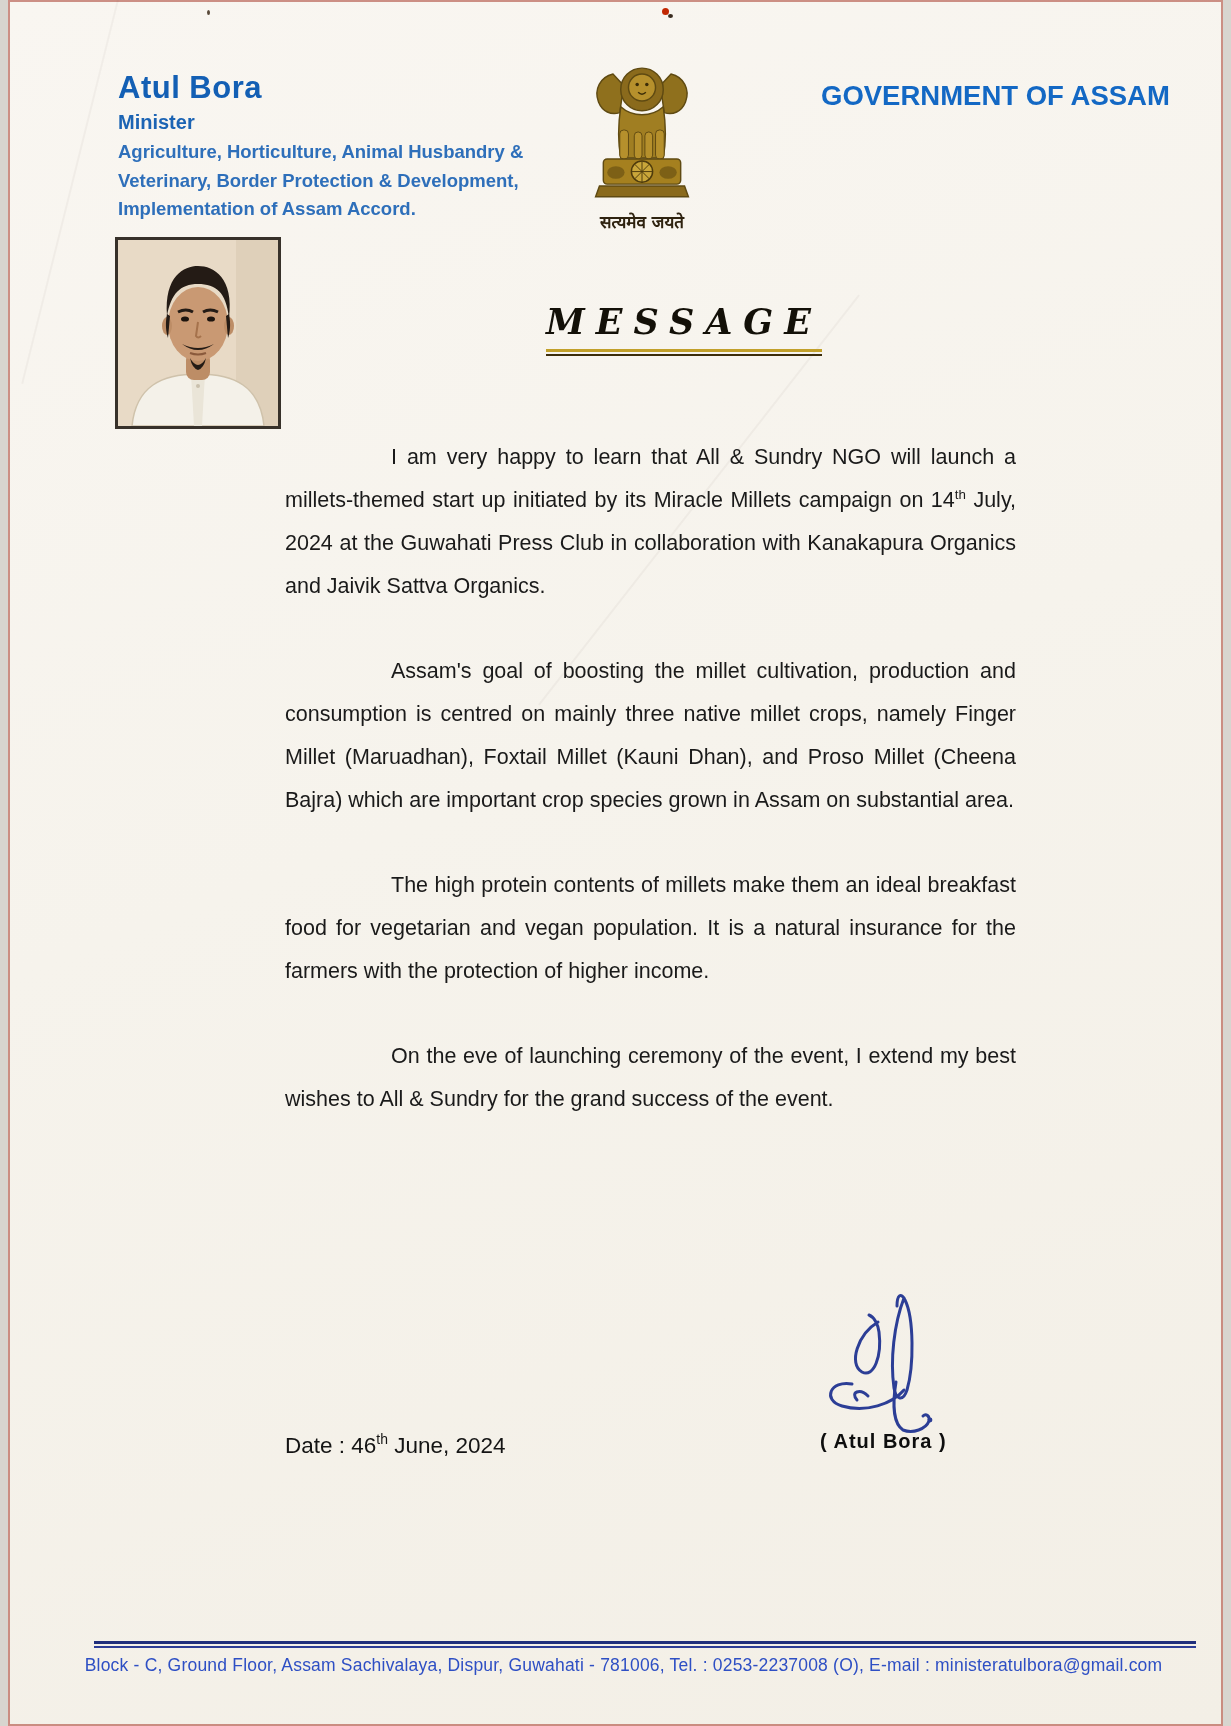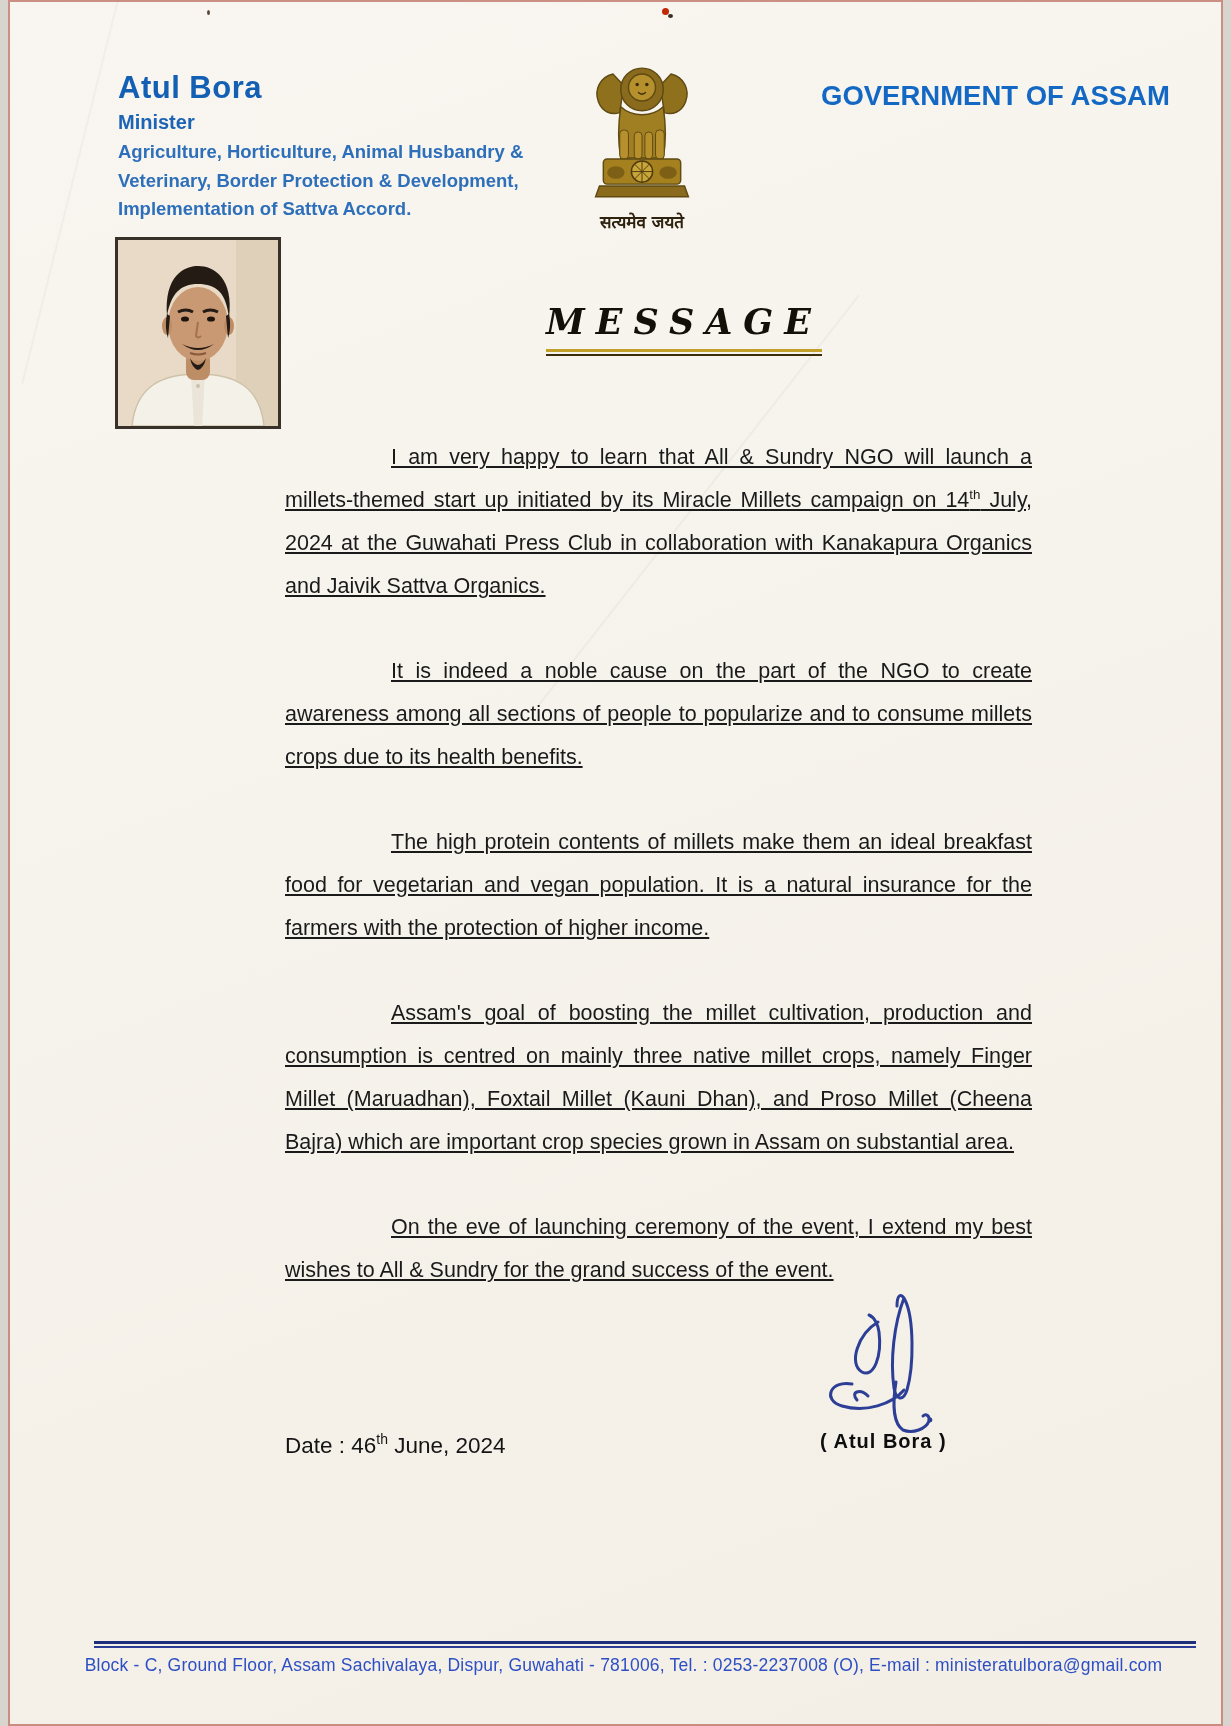--- a/index.html
+++ b/index.html
@@ -41,24 +41,23 @@
     font-style:italic;font-weight:bold;
     font-size:35px;color:#131008;letter-spacing:11px;
     display:inline-block;padding-bottom:5px;
   }
   .u-gold{height:3px;background:#c2a02a;margin-top:2px;}
   .u-dark{height:2.5px;background:#3c2d0a;margin-top:1.5px;}
 
   
   .body-text{position:absolute;left:277px;top:436px;width:747px;}
   .body-text p{
-    margin:0 0 42px 0;text-indent:106px;
+    margin:0 16px 42px 0;text-indent:106px;
     font-size:21.5px;line-height:43px;color:#1a1a1a;
     text-align:justify;
-    text-decoration:underline;
   }
   .body-text sup{font-size:0.62em;line-height:0;}
 
   
   .signature{position:absolute;left:798px;top:1282px;width:190px;height:155px;}
   .signed-name{position:absolute;left:812px;top:1430px;font-size:20px;font-weight:bold;color:#0e0e0e;letter-spacing:1px;}
   .date-line{position:absolute;left:277px;top:1431px;font-size:22.5px;color:#141414;}
   .date-line sup{font-size:0.62em;}
 
   
@@ -76,21 +75,21 @@
   <div id="crease2" class="crease"></div>
   <div class="speck-red"></div>
   <div class="speck-dark"></div>
   <div class="speck-tiny"></div>
 
   <div class="minister-name">Atul Bora</div>
   <div class="minister-title">Minister</div>
   <div class="minister-depts">
     <div>Agriculture, Horticulture, Animal Husbandry &amp;</div>
     <div>Veterinary, Border Protection &amp; Development,</div>
-    <div>Implementation of Sattva Accord.</div>
+    <div>Implementation of Assam Accord.</div>
   </div>
 
   <div class="emblem">
     <svg width="116" height="164" viewBox="0 0 120 168">
 
       <path d="M30,26 C17,29 10,42 15,55 C19,65 28,69 37,66 L41,38 Z" fill="#8f701d" stroke="#5f4a12" stroke-width="1.5"></path>
       <path d="M90,26 C103,29 110,42 105,55 C101,65 92,69 83,66 L79,38 Z" fill="#8f701d" stroke="#5f4a12" stroke-width="1.5"></path>
 
       <circle cx="60" cy="42" r="22" fill="#8a6a1c" stroke="#5f4a12" stroke-width="1.5"></circle>
       <circle cx="60" cy="40" r="14" fill="#b6902c" stroke="#5f4a12" stroke-width="1.5"></circle>
@@ -166,23 +165,22 @@
   </div>
 
   <div class="message-wrap">
     <span class="message-title">MESSAGE</span>
     <div class="u-gold"></div>
     <div class="u-dark"></div>
   </div>
 
   <div class="body-text">
     <p><span>I am very happy to learn that All &amp; Sundry NGO will launch a millets-themed start up initiated by its Miracle Millets campaign on 14</span><sup>th</sup><span> July, 2024 at the Guwahati Press Club in collaboration with Kanakapura Organics and Jaivik Sattva Organics.</span></p>
-    <p>It is indeed a noble cause on the part of the NGO to create awareness among all sections of people to popularize and to consume millets crops due to its health benefits.</p>
+    <p>Assam's goal of boosting the millet cultivation, production and consumption is centred on mainly three native millet crops, namely Finger Millet (Maruadhan), Foxtail Millet (Kauni Dhan), and Proso Millet (Cheena Bajra) which are important crop species grown in Assam on substantial area.</p>
     <p>The high protein contents of millets make them an ideal breakfast food for vegetarian and vegan population. It is a natural insurance for the farmers with the protection of higher income.</p>
-    <p>Assam's goal of boosting the millet cultivation, production and consumption is centred on mainly three native millet crops, namely Finger Millet (Maruadhan), Foxtail Millet (Kauni Dhan), and Proso Millet (Cheena Bajra) which are important crop species grown in Assam on substantial area.</p>
     <p>On the eve of launching ceremony of the event, I extend my best wishes to All &amp; Sundry for the grand success of the event.</p>
   </div>
 
   <div class="signature">
     <svg width="190" height="155" viewBox="0 0 190 155">
       <g fill="none" stroke="#2c3e96" stroke-width="3" stroke-linecap="round">
 
         <path d="M72,40 C52,52 42,82 56,90 C68,96 76,74 73,50 C72,42 68,35 63,33"></path>
 
         <path d="M98,16 C88,42 84,78 88,106 C90,118 97,120 101,108 C108,84 108,36 99,18 C95,10 91,13 91,24"></path>

